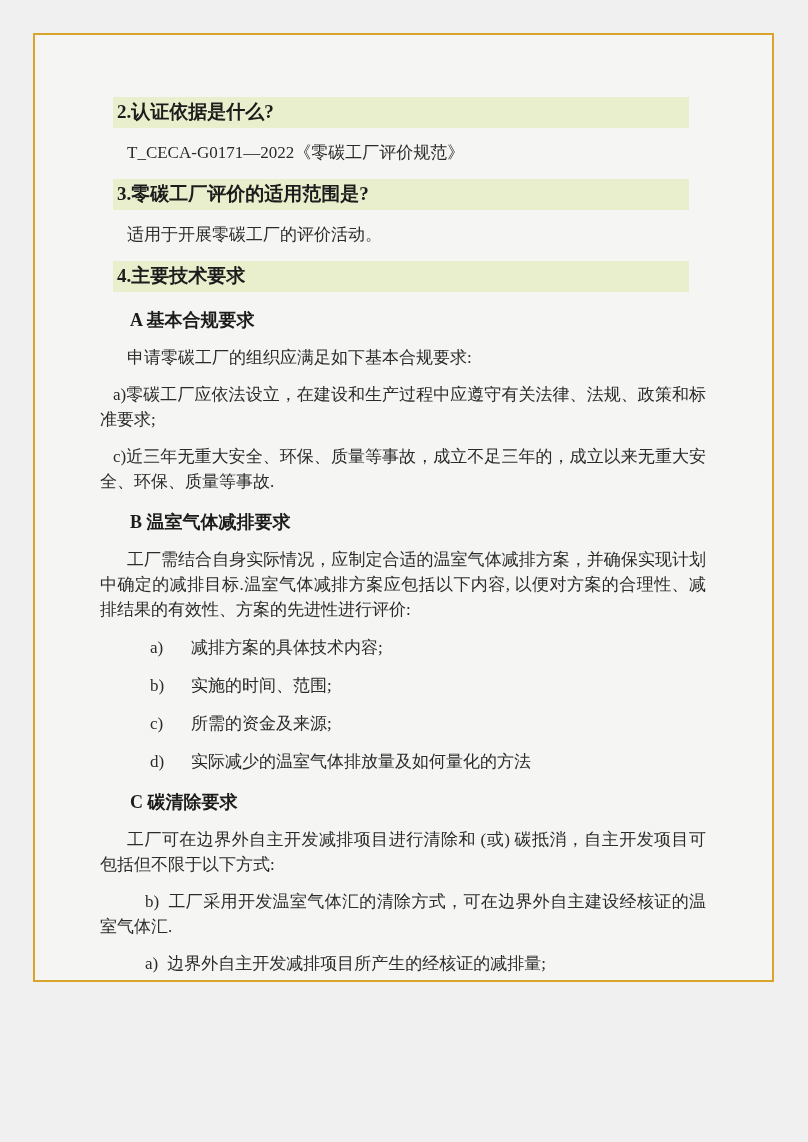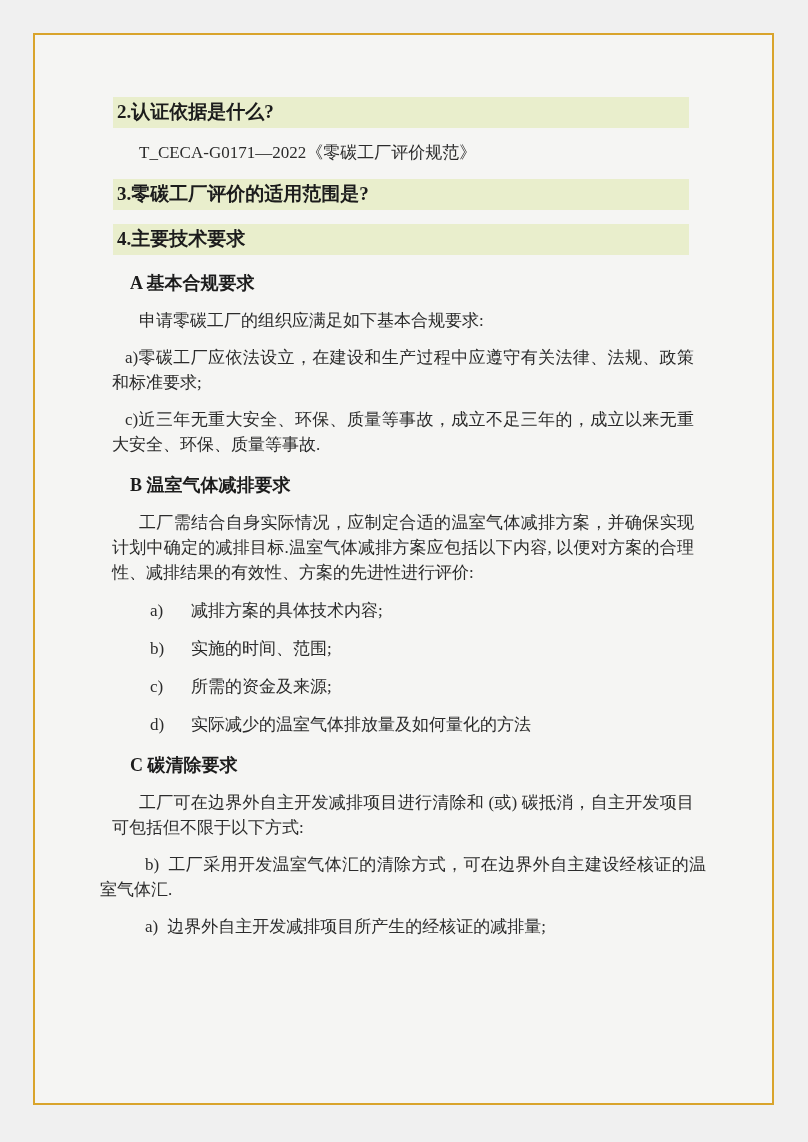--- a/index.html
+++ b/index.html
@@ -12,21 +12,21 @@
   }
   .page {
     position: absolute;
     left: 0; top: 0;
     width: 808px; height: 1142px;
     background: #f0f0f0;
   }
   .frame {
     position: absolute;
     left: 33px; top: 33px;
-    width: 741px; height: 1072px;
+    width: 741px; height: 949px;
     box-sizing: border-box;
     border: 2px solid #d9a42c;
     background: #f5f5f3;
     overflow: hidden;
   }
   .content {
     box-sizing: border-box;
     padding: 62px 66px 20px 65px;
     height: 100%;
     color: #2b2b2b;
@@ -46,21 +46,21 @@
   }
   .hl-heading:first-child { margin-top: 0; }
   .sub-heading {
     font-weight: bold;
     color: #1c1c1c;
     font-size: 18px;
     margin: 16px 0 10px 0;
     text-indent: 30px;
   }
   p.body-para {
-    margin: 12px 12px;
+    margin: 12px 0;
     text-align: justify;
   }
   .indent-2 { text-indent: 27px; }
   .indent-1 { text-indent: 13px; }
   .blist-item {
     display: flex;
     margin: 13px 0;
     padding-left: 50px;
   }
   .blist-label { width: 33px; flex: none; }
@@ -76,20 +76,21 @@
 <body>
 
 <div class="page">
   <div class="frame">
     <div class="content">
 
       <div class="hl-heading">2.认证依据是什么?</div>
       <p class="body-para indent-2">T_CECA-G0171—2022《零碳工厂评价规范》</p>
 
       <div class="hl-heading">3.零碳工厂评价的适用范围是?</div>
+      <p class="body-para indent-2">适用于开展零碳工厂的评价活动。</p>
 
       <div class="hl-heading">4.主要技术要求</div>
 
       <div class="sub-heading">A 基本合规要求</div>
       <p class="body-para indent-2">申请零碳工厂的组织应满足如下基本合规要求:</p>
       <p class="body-para indent-1">a)零碳工厂应依法设立，在建设和生产过程中应遵守有关法律、法规、政策和标准要求;</p>
       <p class="body-para indent-1">c)近三年无重大安全、环保、质量等事故，成立不足三年的，成立以来无重大安全、环保、质量等事故.</p>
 
       <div class="sub-heading">B 温室气体减排要求</div>
       <p class="body-para indent-2">工厂需结合自身实际情况，应制定合适的温室气体减排方案，并确保实现计划中确定的减排目标.温室气体减排方案应包括以下内容, 以便对方案的合理性、减排结果的有效性、方案的先进性进行评价:</p>

